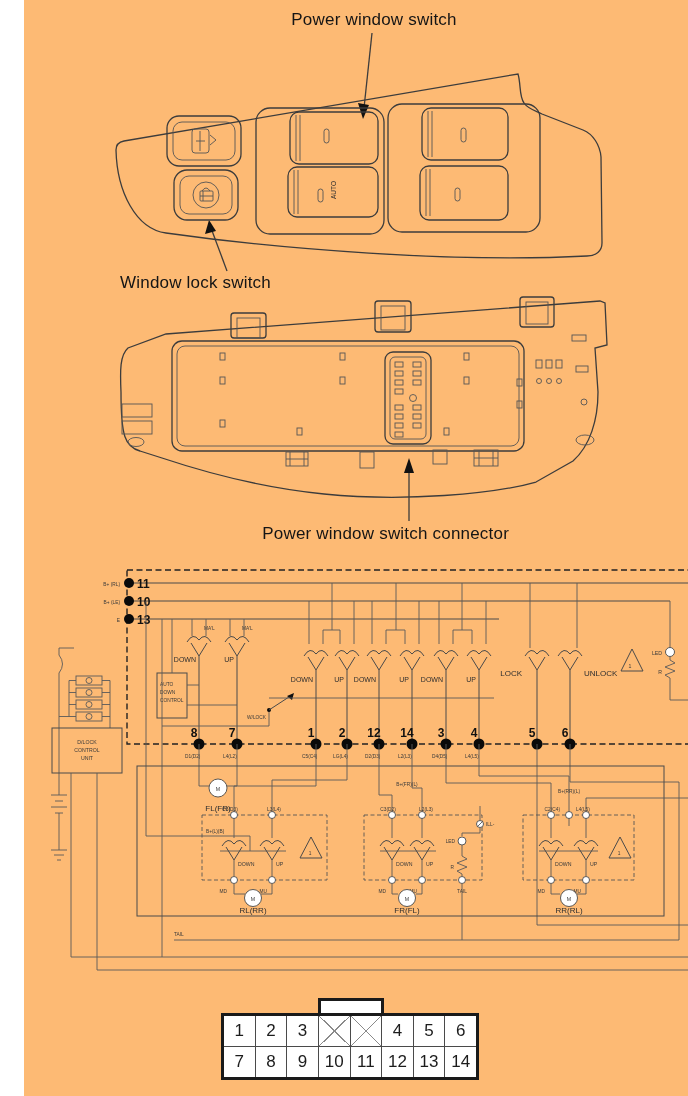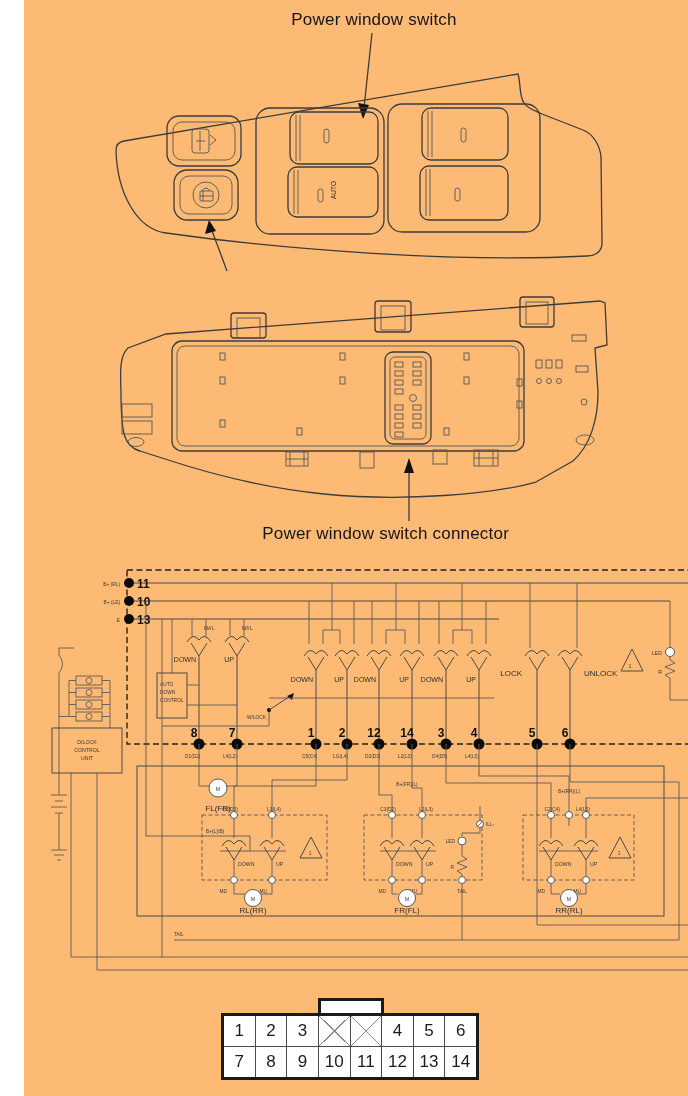--- a/index.html
+++ b/index.html
@@ -37,20 +37,21 @@
        #8a8a8a calc(50% + .6px),transparent calc(50% + .6px)),
      linear-gradient(to bottom right,transparent calc(50% - .6px),#8a8a8a calc(50% - .6px),
        #8a8a8a calc(50% + .6px),transparent calc(50% + .6px));}
 </style>
 </head>
 <body>
 
 <div id="stage">
 
   <div class="lbl" style="left:240px;top:10px;width:220px;text-align:center;">Power window switch</div>
+  <div class="lbl" style="left:96px;top:273px;">Window lock switch</div>
   <div class="lbl" style="left:205px;top:524px;width:280px;text-align:right;">Power window switch connector</div>
 
   <svg style="top:0" width="688" height="300" viewBox="0 0 688 300">
 
     <g>
       <path class="draw" d="M348 33 L340 108"></path>
       <polygon class="arrow" points="334,103 345,105 339,119"></polygon>
     </g>
 
     <g>

